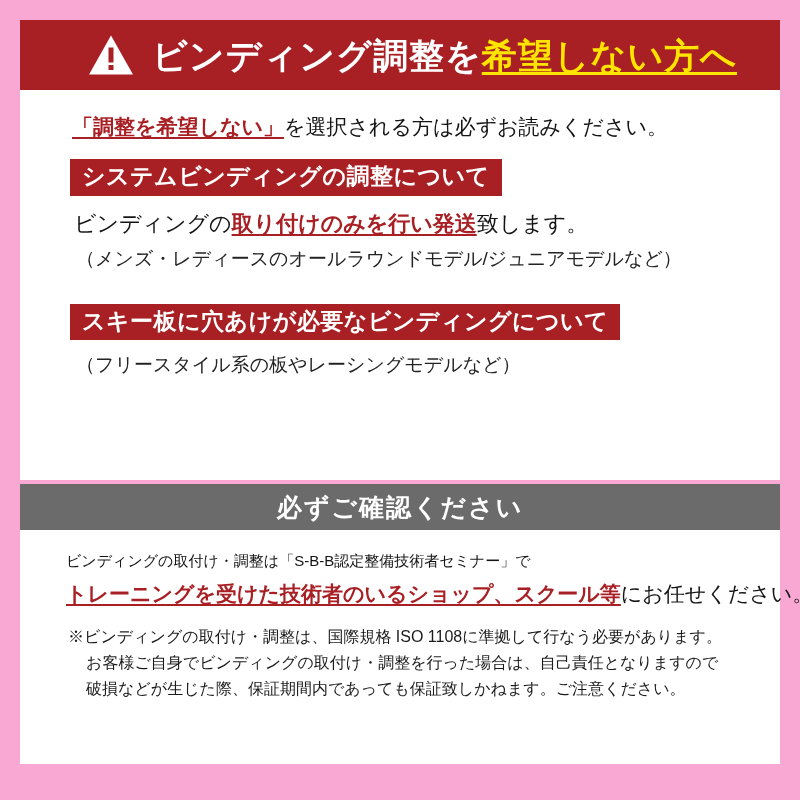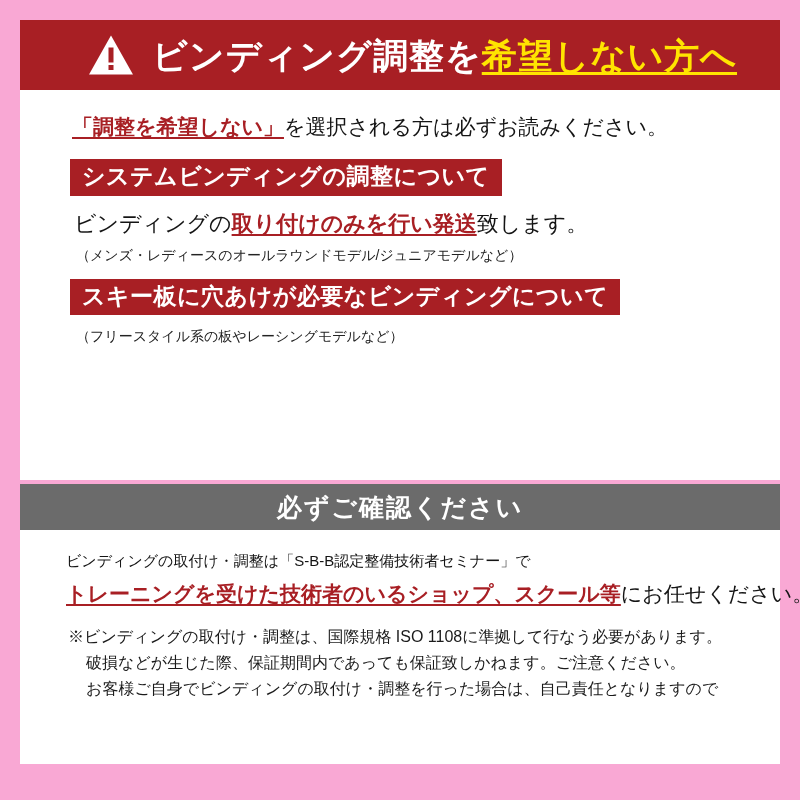--- a/index.html
+++ b/index.html
@@ -109,27 +109,27 @@
     white-space: nowrap;
   }
   .body-line .red-ul {
     color: #a81f24;
     font-weight: bold;
     text-decoration: underline;
     text-decoration-thickness: 2px;
     text-underline-offset: 3px;
   }
   .note-line {
-    font-size: 14px;
+    font-size: 19px;
     color: #232323;
     line-height: 1.4;
     margin: 0 0 14px 26px;
     white-space: nowrap;
   }
-  .sec2 { }
+  .sec2 { margin-top: 18px; }
   .body-block {
     font-size: 22px;
     color: #141414;
     line-height: 1.5;
     margin: 0 0 4px 26px;
   }
   .body-block div { white-space: nowrap; }
 
   
   .panel-bottom {
@@ -231,19 +231,19 @@
 
     <div class="panel2-body">
       <p class="b2-line1">ビンディングの取付け・調整は「S-B-B認定整備技術者セミナー」で</p>
 
       <p class="b2-line2">
         <span class="red-ul">トレーニングを受けた技術者のいるショップ、スクール等</span><span>にお任せください。</span>
       </p>
 
       <div class="fine">
         <div>※ビンディングの取付け・調整は、国際規格 ISO 1108に準拠して行なう必要があります。</div>
+        <div class="ind">お客様ご自身でビンディングの取付け・調整を行った場合は、自己責任となりますので</div>
         <div class="ind">破損などが生じた際、保証期間内であっても保証致しかねます。ご注意ください。</div>
-        <div class="ind">お客様ご自身でビンディングの取付け・調整を行った場合は、自己責任となりますので</div>
       </div>
     </div>
   </div>
 
 </div>
 
 </body></html>

